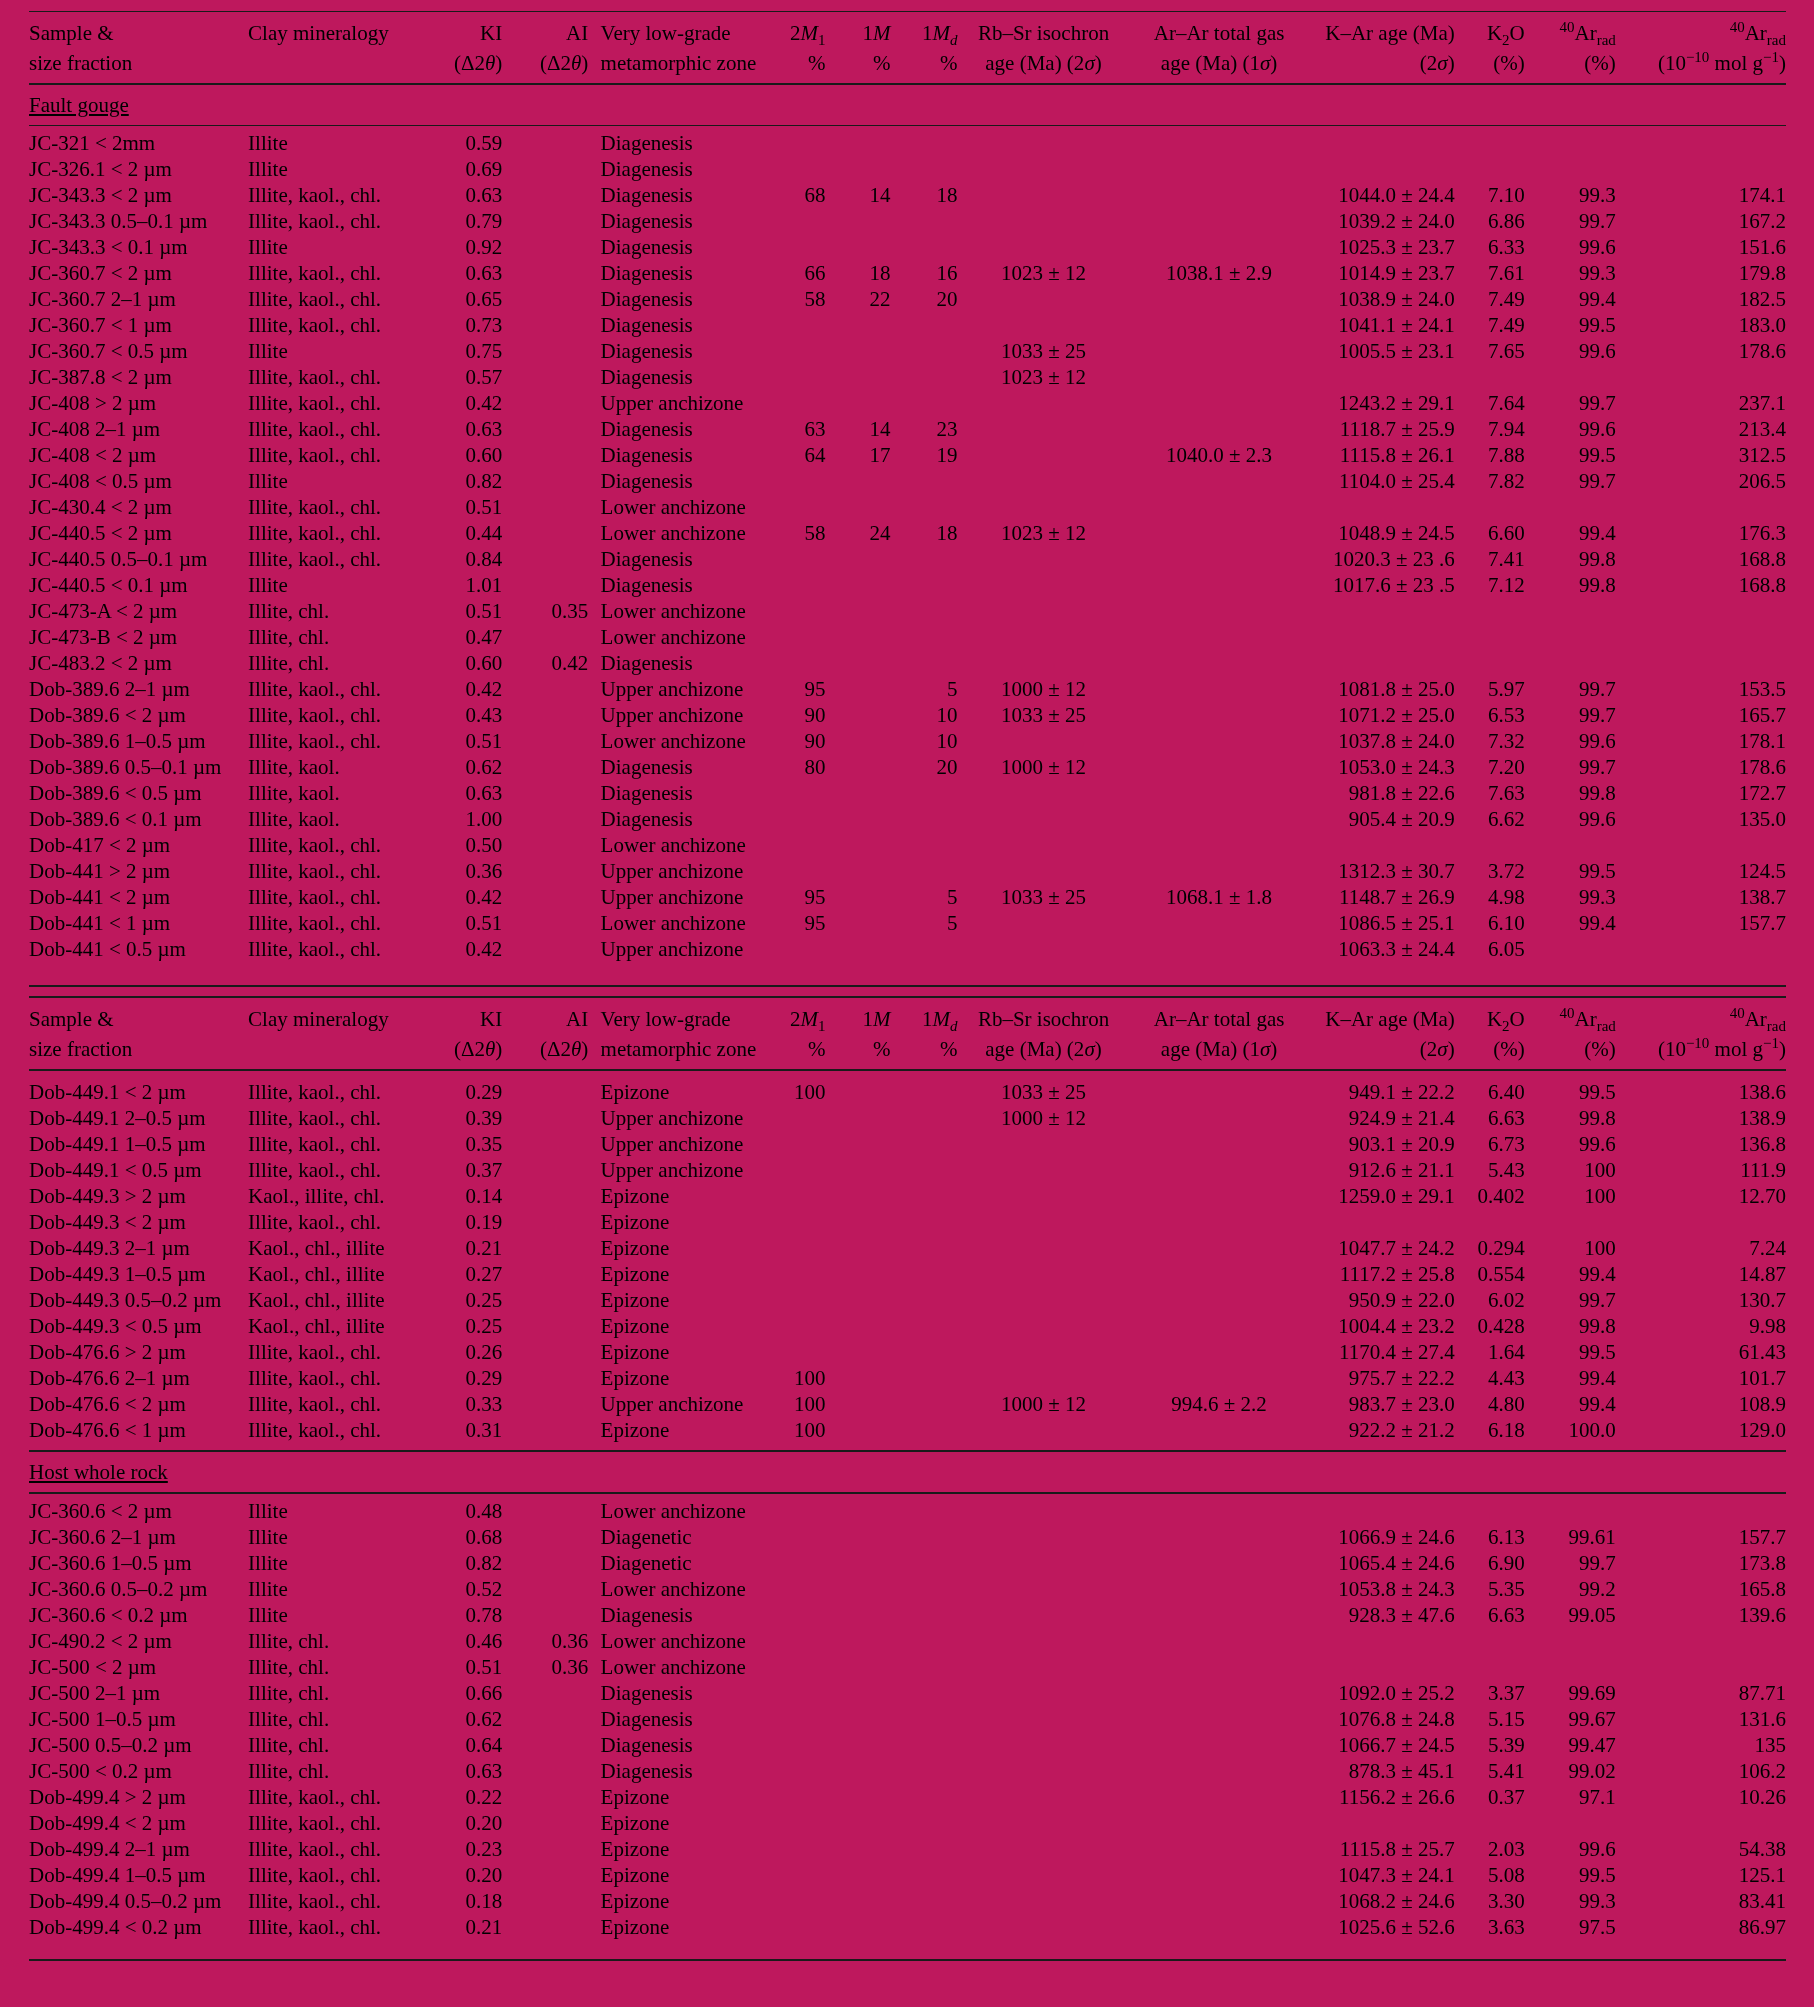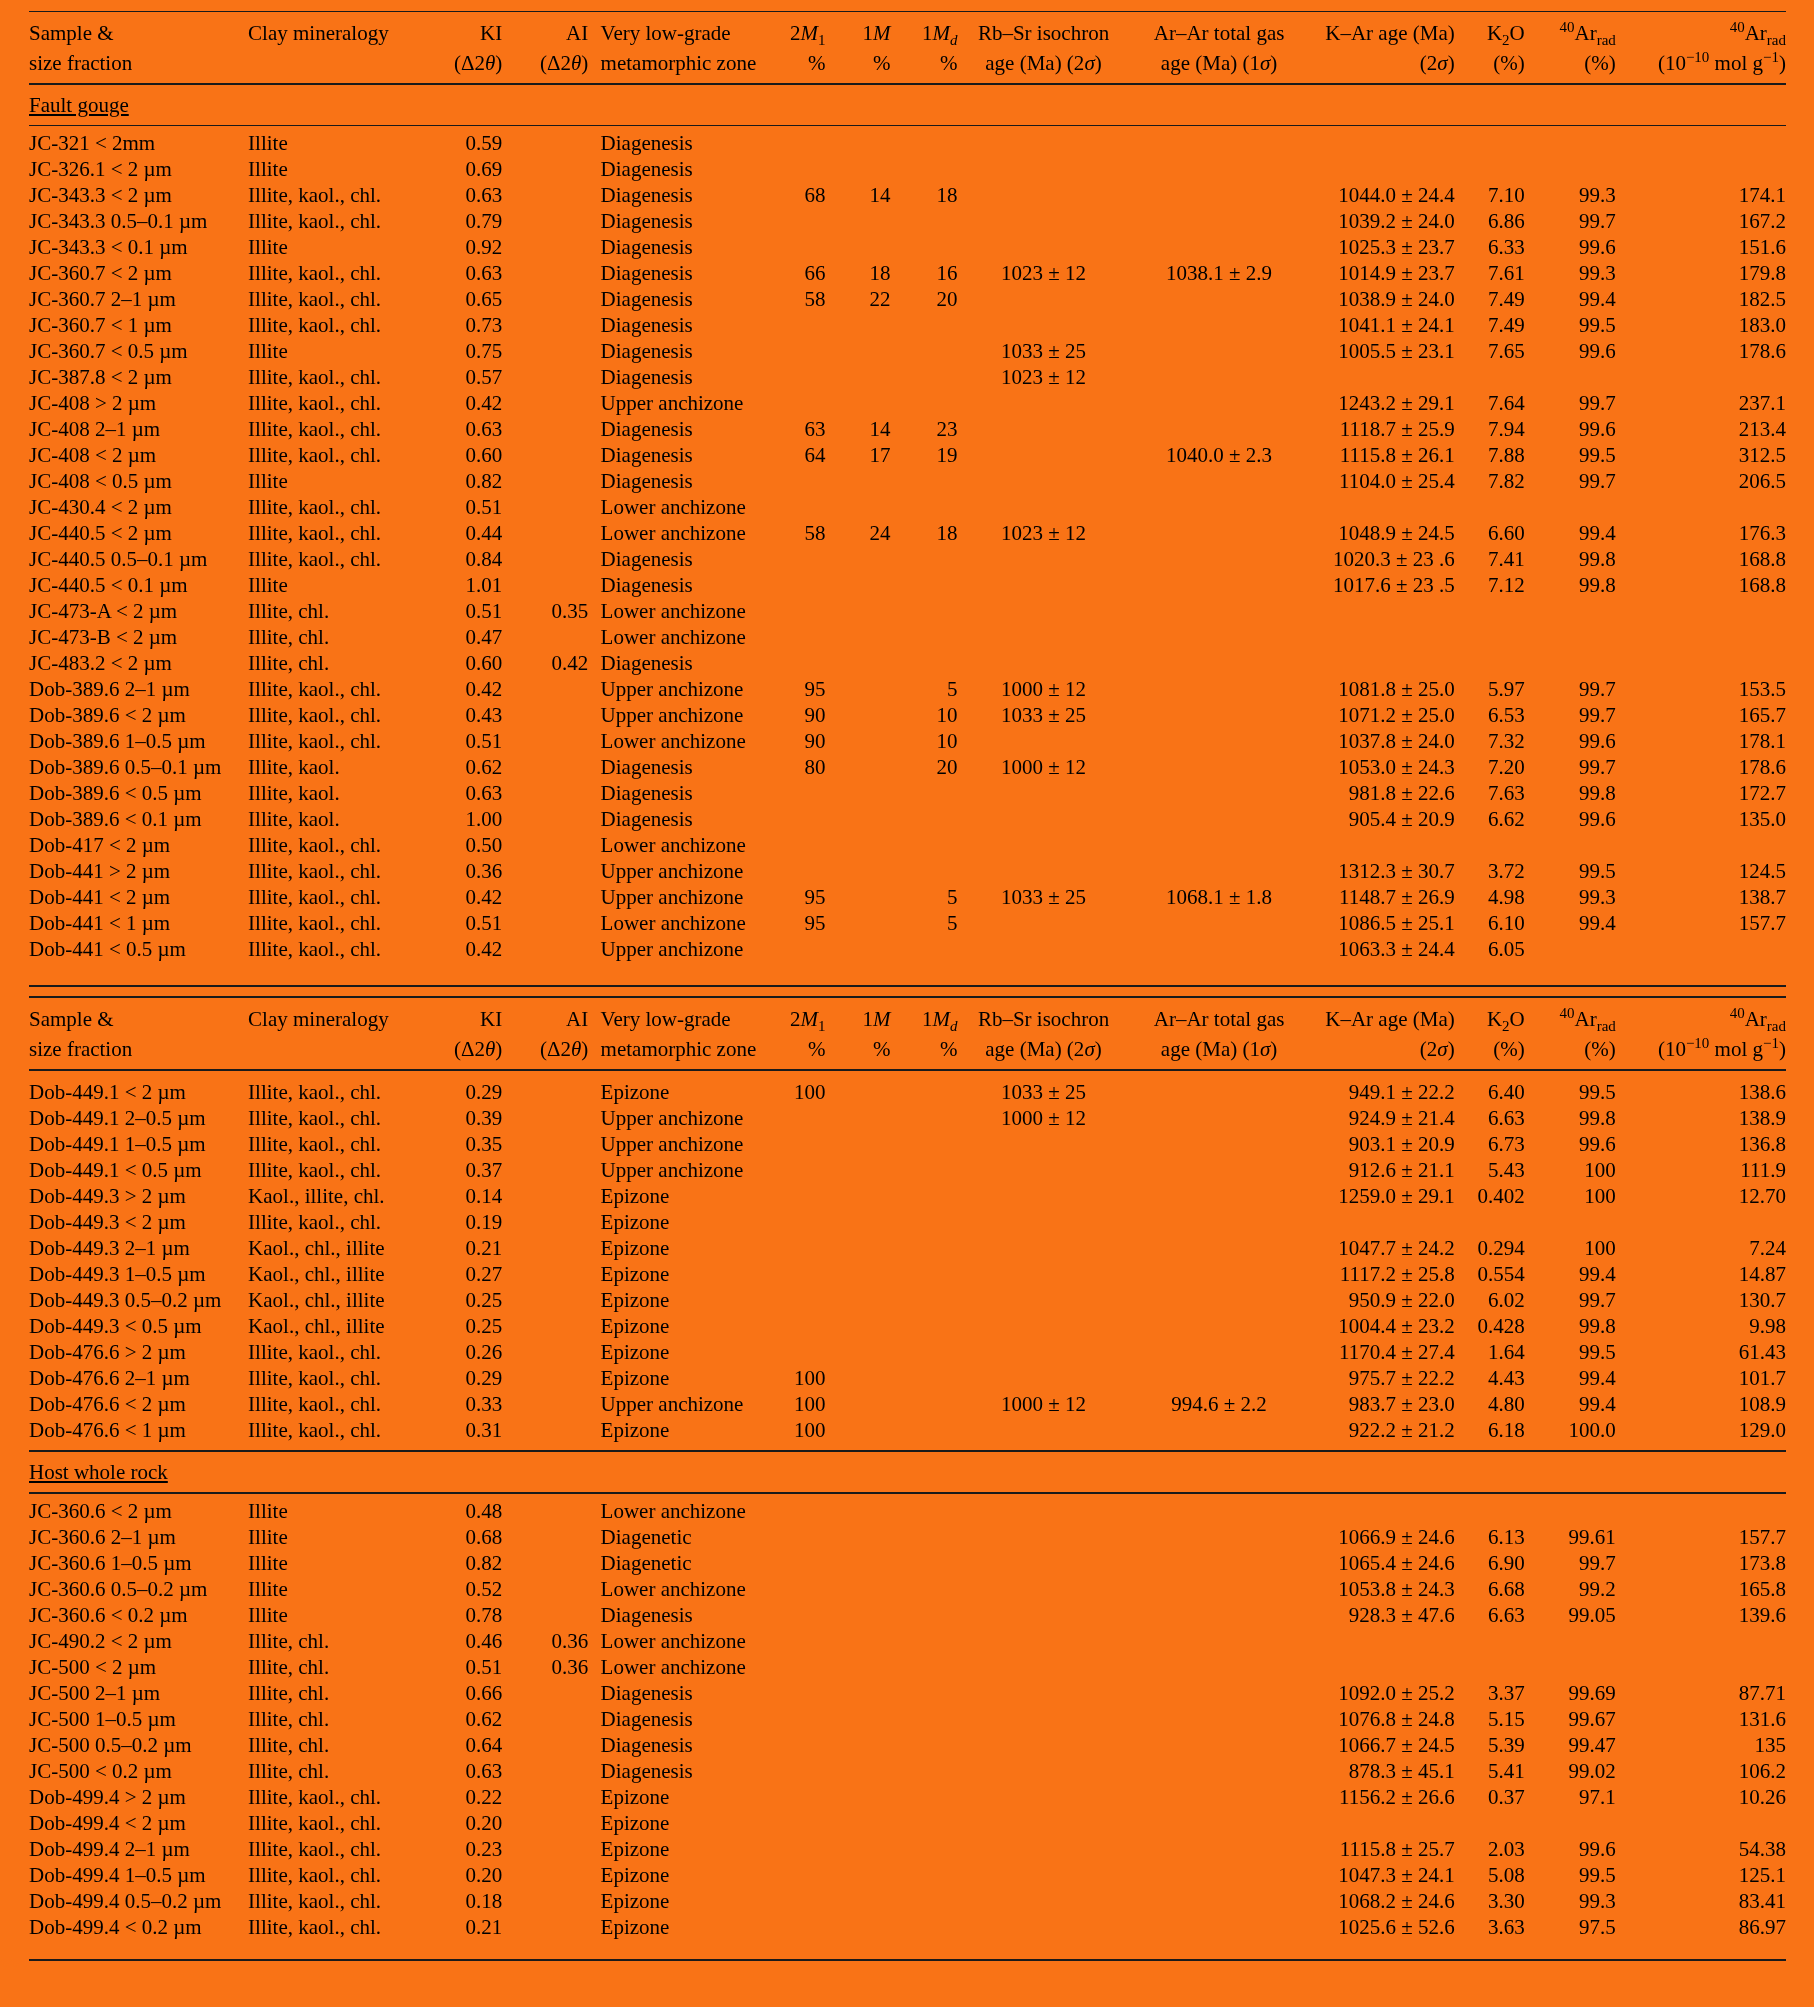--- a/index.html
+++ b/index.html
@@ -1,18 +1,18 @@
 <!DOCTYPE html>
 <html style="font-size:14px"><head>
 <meta charset="utf-8">
 <style>
   html,body { margin:0; padding:0; background:#ffffff; }
   .sheet {
     width:1814px; height:2008px; box-sizing:border-box;
-    padding:10.5px 28px 0 29px; background:#f97316; color:#000;
+    padding:10.5px 28px 0 29px; background:#be185d; color:#000;
     font-family:"Liberation Serif","DejaVu Serif",serif;
     font-size:21px; line-height:26px; overflow:hidden;
   }
   .rule { height:1.8px; background:#1a1a1a; width:1757px; }
   .gap { height:9.7px; }
   table { border-collapse:collapse; table-layout:fixed; width:1757px; }
   td,th { padding:0; margin:0; white-space:nowrap; overflow:visible; font-weight:normal; }
   col.c1{width:219px} col.c2{width:186px} col.c3{width:68px} col.c4{width:86px}
   col.c5{width:191px} col.c6{width:46px} col.c7{width:65px} col.c8{width:67px}
   col.c9{width:172px} col.c10{width:179px} col.c11{width:146px} col.c12{width:70px}
@@ -1058,21 +1058,21 @@
           <td class="a-l">Illite</td>
           <td class="a-r">0.52</td>
           <td class="a-r"></td>
           <td class="a-l">Lower anchizone</td>
           <td class="a-r"></td>
           <td class="a-r"></td>
           <td class="a-r"></td>
           <td class="a-c"></td>
           <td class="a-c"></td>
           <td class="a-r">1053.8 ± 24.3</td>
-          <td class="a-r">6.68</td>
+          <td class="a-r">5.35</td>
           <td class="a-r">99.2</td>
           <td class="a-r">165.8</td>
         </tr>
         <tr>
           <td class="a-l">JC-360.6 &lt; 0.2 µm</td>
           <td class="a-l">Illite</td>
           <td class="a-r">0.78</td>
           <td class="a-r"></td>
           <td class="a-l">Diagenesis</td>
           <td class="a-r"></td>

